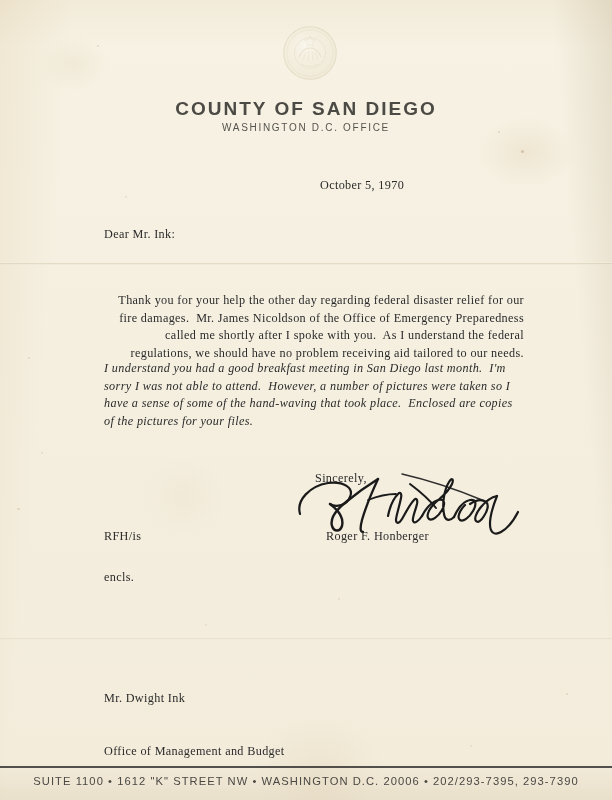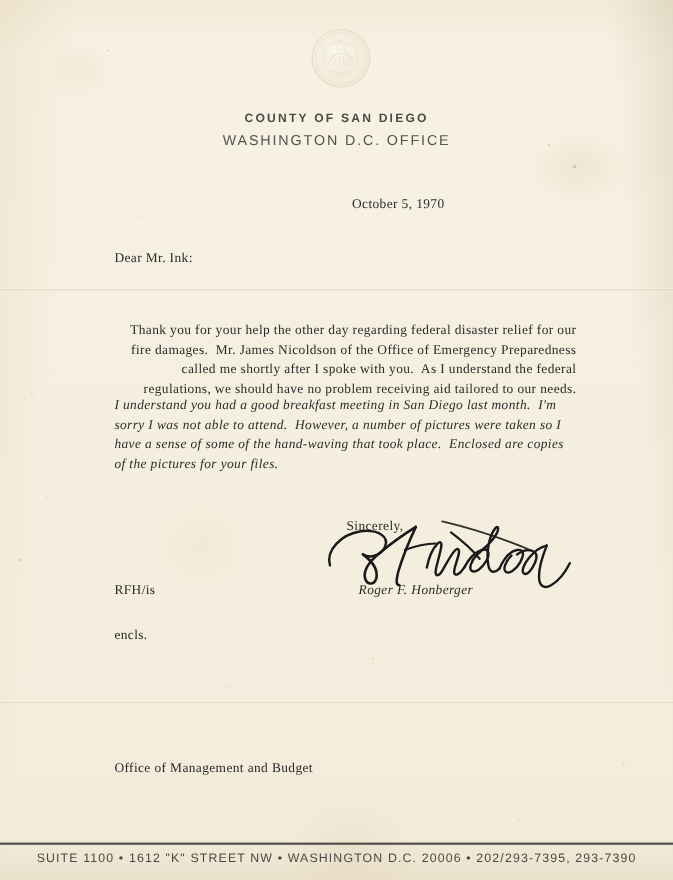--- a/index.html
+++ b/index.html
@@ -63,27 +63,27 @@
   #letterhead {
     position: absolute;
     left: 0;
     top: 100px;
     width: 612px;
     text-align: center;
     font-family: "Liberation Sans", sans-serif;
     color: #4c4a45;
   }
   #lh-org {
-    font-size: 11px;
+    font-size: 19px;
     font-weight: bold;
     letter-spacing: 2.0px;
     line-height: 17px;
   }
   #lh-sub {
-    font-size: 13px;
+    font-size: 10px;
     font-weight: normal;
     letter-spacing: 1.7px;
     line-height: 15px;
     margin-top: 3px;
     color: #55534e;
   }
 
   
   .typed {
     position: absolute;
@@ -94,21 +94,21 @@
     letter-spacing: 0.35px;
     white-space: pre-wrap;
   }
 
   #date        { left: 320px; top: 177px; }
   #salutation  { left: 104px; top: 226px; text-align: right; }
   #para1       { left: 104px; top: 292px; width: 420px; text-align: right; }
   #para2       { left: 104px; top: 360px; width: 420px; font-style: italic; }
   #para3       { left: 104px; top: 433px; width: 420px; }
   #closing     { left: 315px; top: 470px; }
-  #sig-name    { left: 326px; top: 528px; font-style: italic; }
+  #sig-name    { left: 326px; top: 528px; }
   #sig-title   { left: 326px; top: 545px; }
   #ref-inits   { left: 104px; top: 528px; }
   #encls       { left: 104px; top: 545px; margin-top: 24px; }
   #address     { left: 104px; top: 655px; }
 
   .typed .ln { display: block; }
 
   
   #signature {
     position: absolute;
@@ -220,20 +220,21 @@
       <path d="M110 4 C136 10 166 20 190 30" stroke-width="1.5" opacity="0.9"></path>
     </g>
   </svg>
 
   <div class="typed" id="sig-name">Roger F. Honberger</div>
 
   <div class="typed" id="ref-inits">RFH/is</div>
   <div class="typed" id="encls">encls.</div>
 
   <div class="typed" id="address">
+    <span class="ln">Mr. Dwight Ink</span>
     <span class="ln">Office of Management and Budget</span>
     
     
   </div>
 
   <div id="footer-rule"></div>
   <div id="footer">SUITE 1100 • 1612 "K" STREET NW • WASHINGTON D.C. 20006 • 202/293-7395, 293-7390</div>
 
 </div>
 

